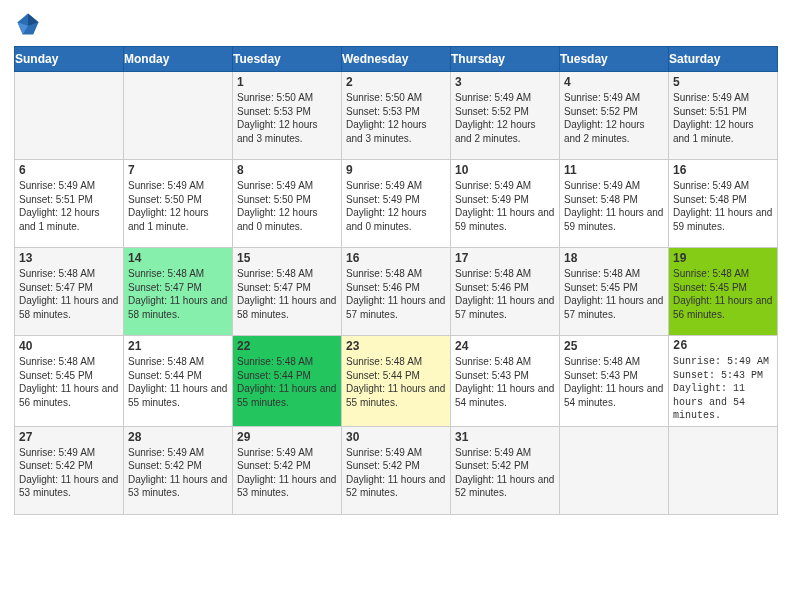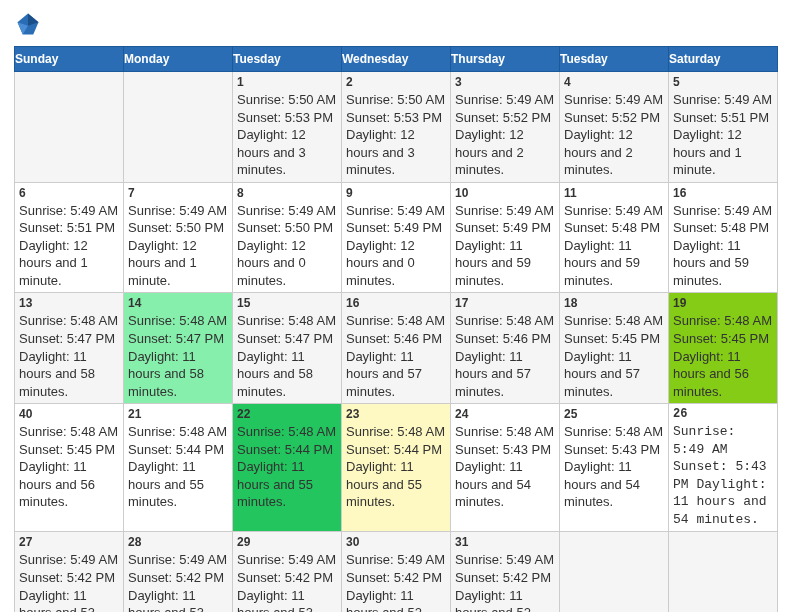--- a/index.html
+++ b/index.html
@@ -86,21 +86,21 @@
     .calendar tr:nth-child(even) td {
       background: #fff;
     }
     .day-num {
       font-size: 12px;
       font-weight: bold;
       display: block;
       margin-bottom: 2px;
     }
     .cell-text {
-      font-size: 13px;
+      font-size: 10px;
       line-height: 1.35;
       color: #333;
     }
     .empty-cell {
       background: #f5f5f5;
     }
   </style>
 </head>
 <body>
 

